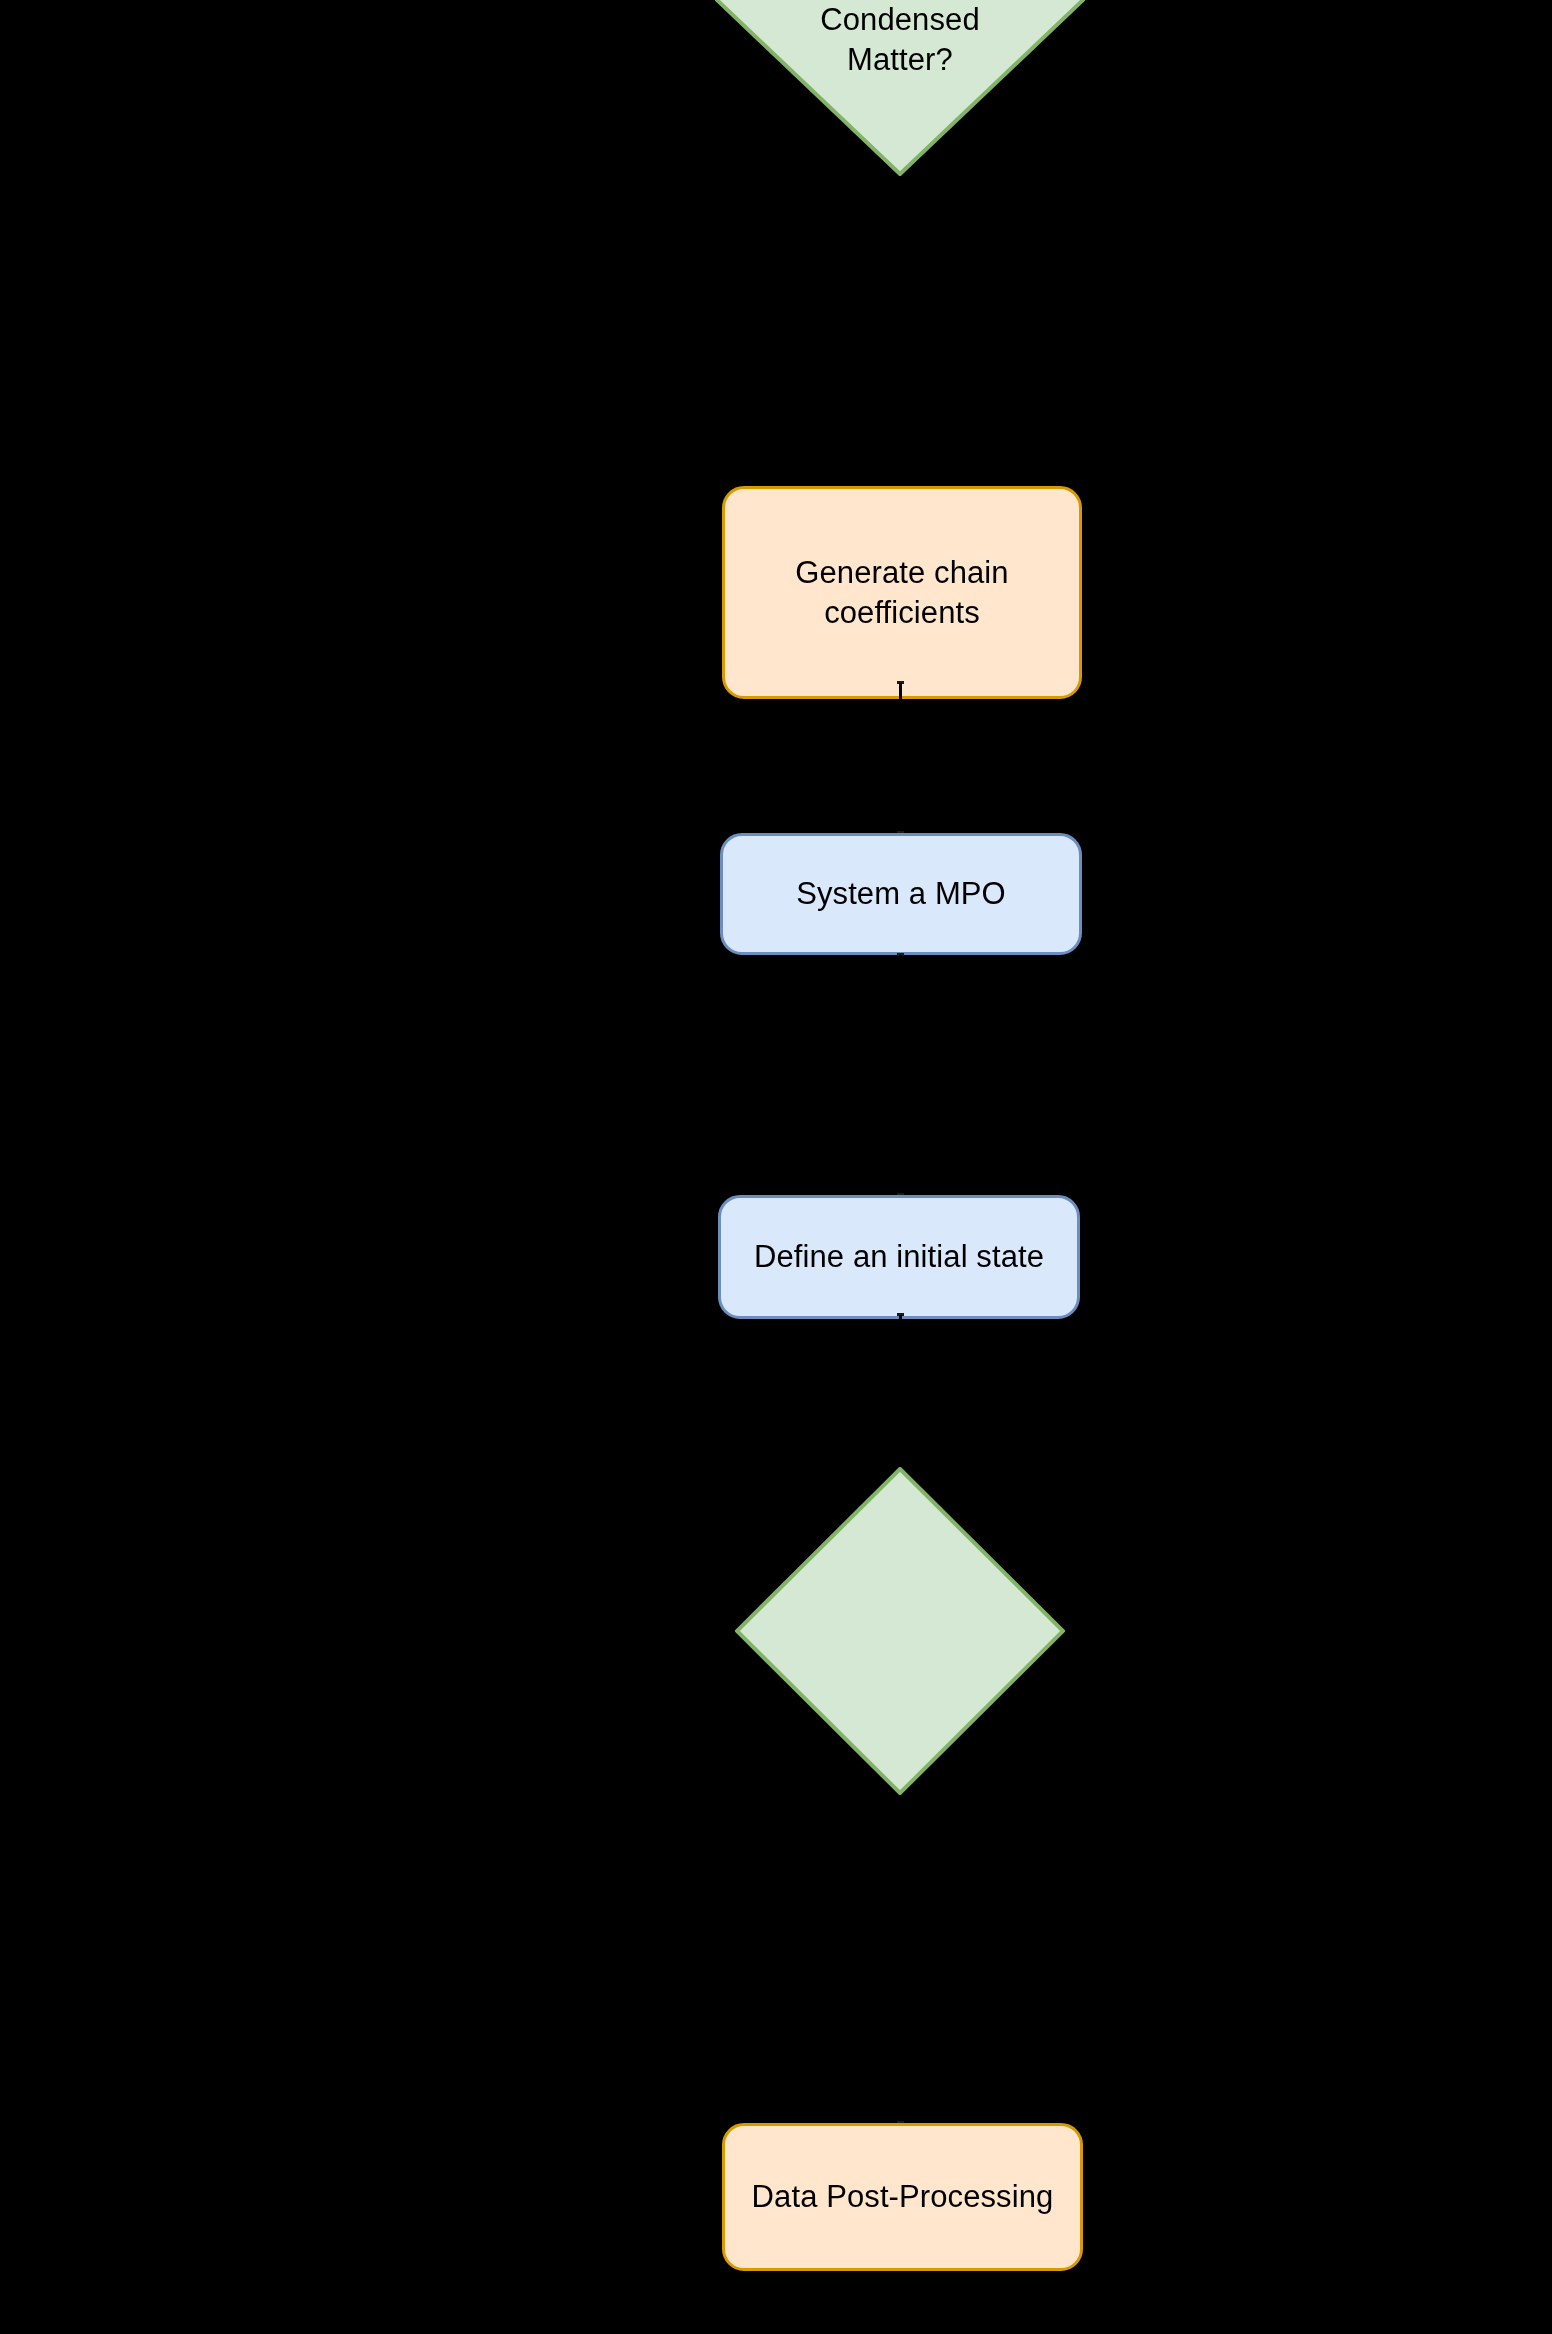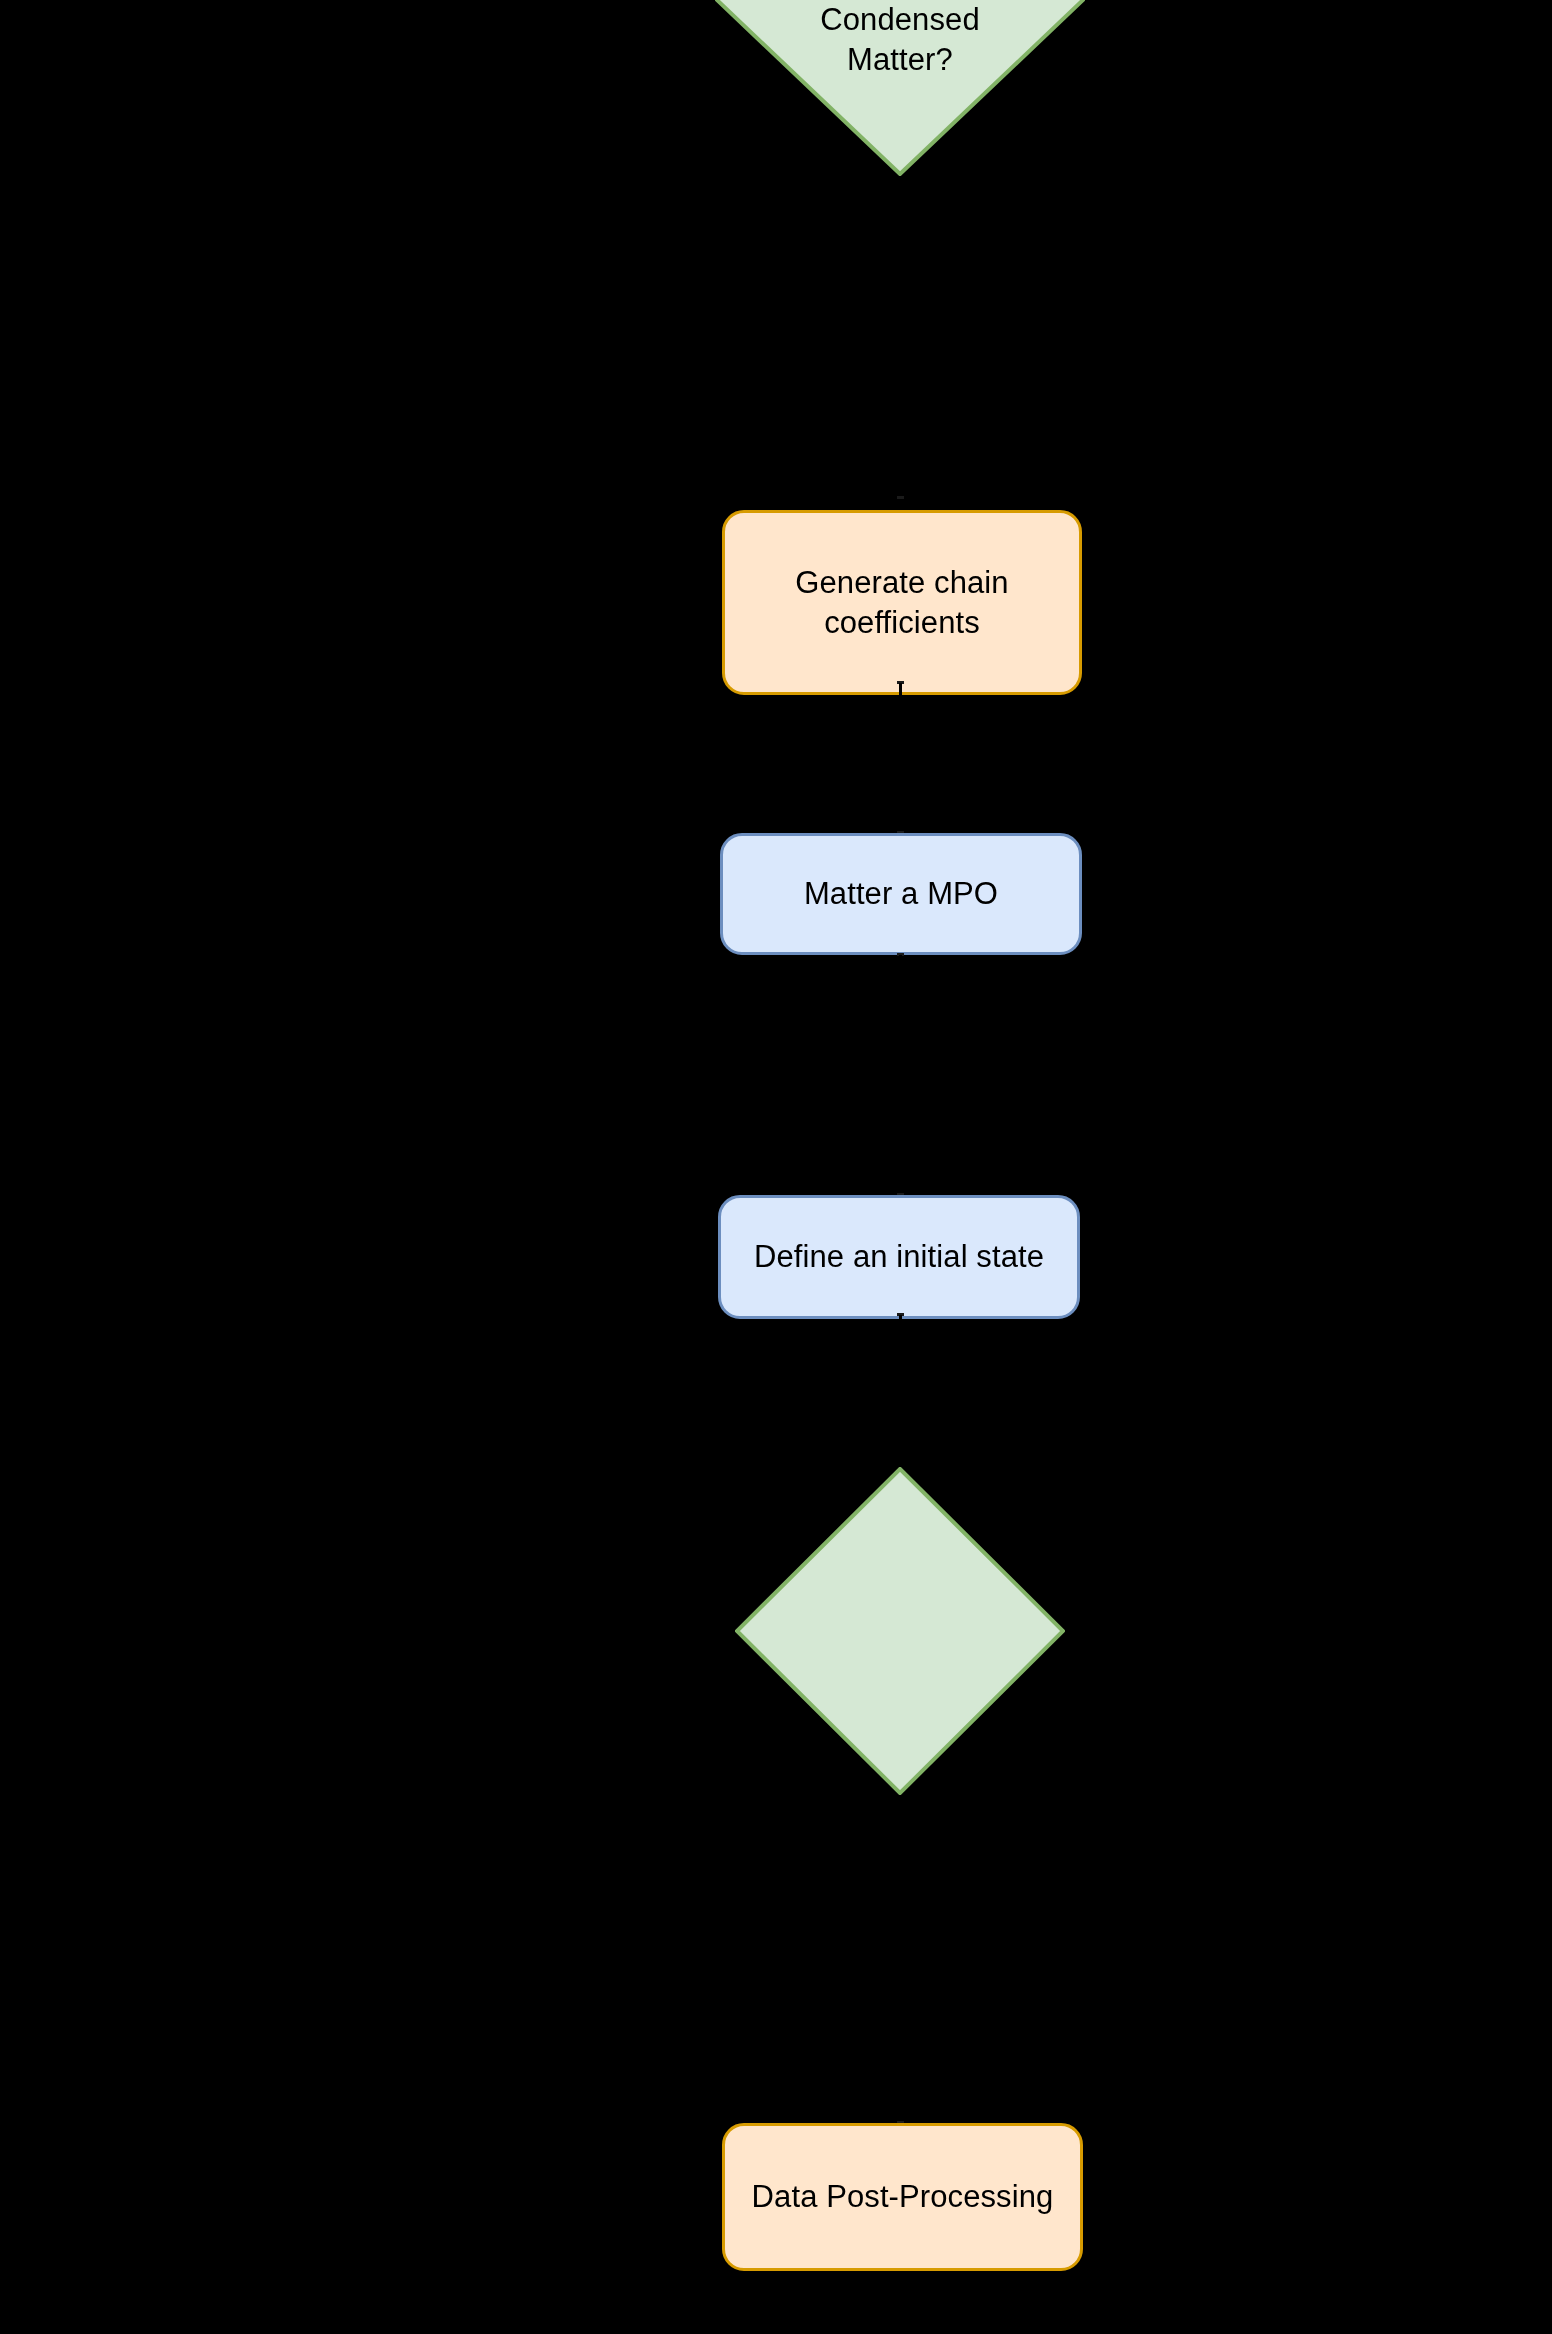--- a/index.html
+++ b/index.html
@@ -76,21 +76,21 @@
   }
   .connector-tick {
     position: absolute;
     background: #1a1a1a;
     width: 7px;
     height: 3px;
   }
 
   
   #node-decision-system      { left: 715px;  top: -176px; width: 370px; height: 352px; }
-  #node-generate-chain       { left: 722px;  top: 510px;  width: 360px; height: 185px; }
+  #node-generate-chain       { left: 722px;  top: 486px;  width: 360px; height: 213px; }
   #node-define-mpo           { left: 720px;  top: 833px;  width: 362px; height: 122px; }
   #node-define-observables   { left: 5px;    top: 1088px; width: 358px; height: 180px; }
   #node-define-initial-state { left: 718px;  top: 1195px; width: 362px; height: 124px; }
   #node-decision-time-evo    { left: 735px;  top: 1467px; width: 330px; height: 328px; }
   #node-data-post-processing { left: 722px;  top: 2123px; width: 361px; height: 148px; }
 
   #conn-decision-to-generate { left: 899px; top: 356px;  height: 142px; }
   #conn-generate-to-mpo      { left: 899px; top: 683px;  height: 150px; }
   #conn-mpo-to-initial       { left: 899px; top: 955px;  height: 240px; }
   #conn-initial-to-decision2 { left: 899px; top: 1315px; height: 152px; }
@@ -128,21 +128,21 @@
       <span>Generate chain</span><br>
       <span>coefficients</span>
     </div>
   </div>
 
   <div class="connector-tick" id="tick-generate-bot"></div>
   <div class="connector" id="conn-generate-to-mpo"></div>
   <div class="connector-tick" id="tick-mpo-top"></div>
 
   <div class="node box blue" id="node-define-mpo">
-    <div>Matter a MPO</div>
+    <div>System a MPO</div>
   </div>
 
   <div class="connector-tick" id="tick-mpo-bot"></div>
   <div class="connector" id="conn-mpo-to-initial"></div>
   <div class="connector-tick" id="tick-initial-top"></div>
 
 
   <div class="node box blue" id="node-define-initial-state">
     <div>Define an initial state</div>
   </div>

